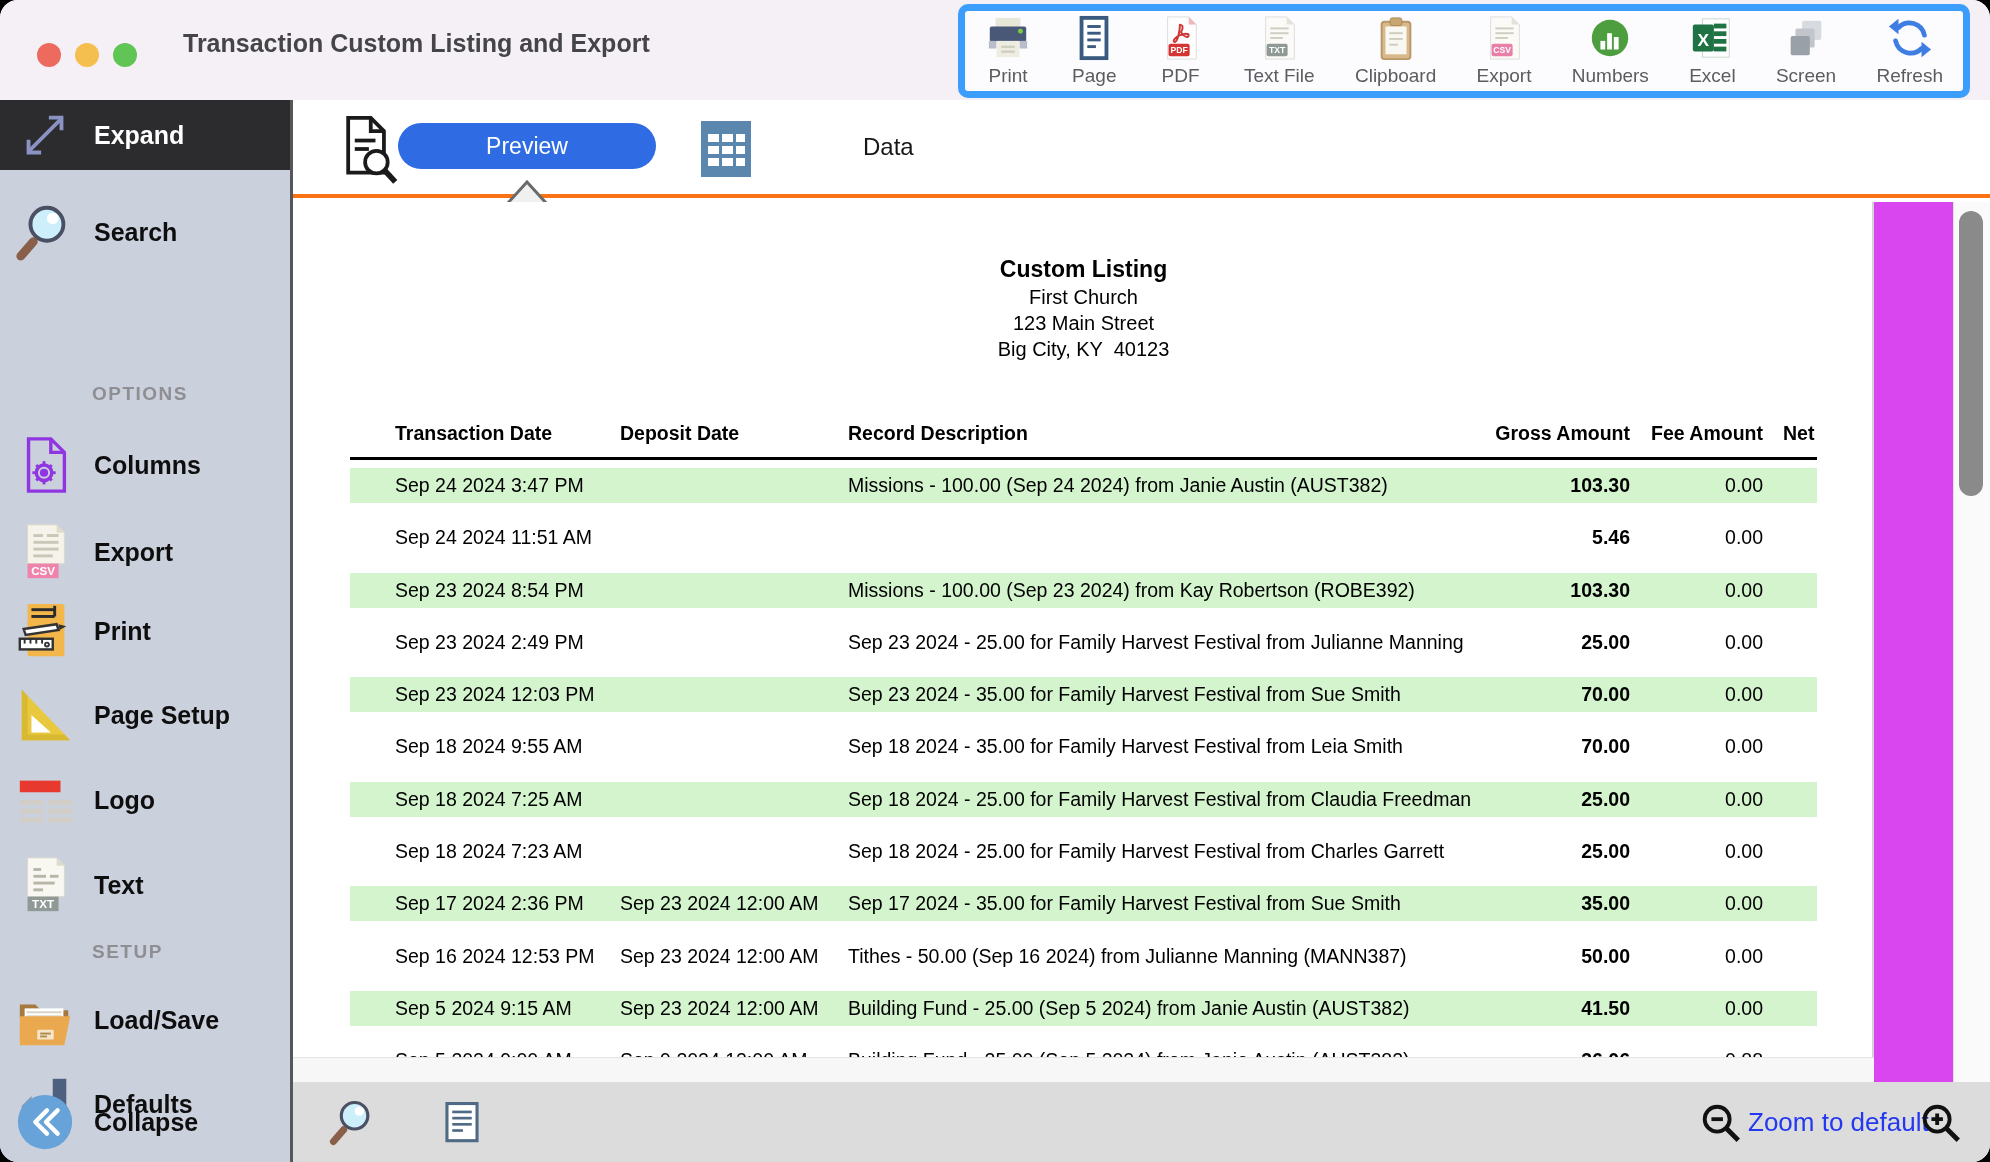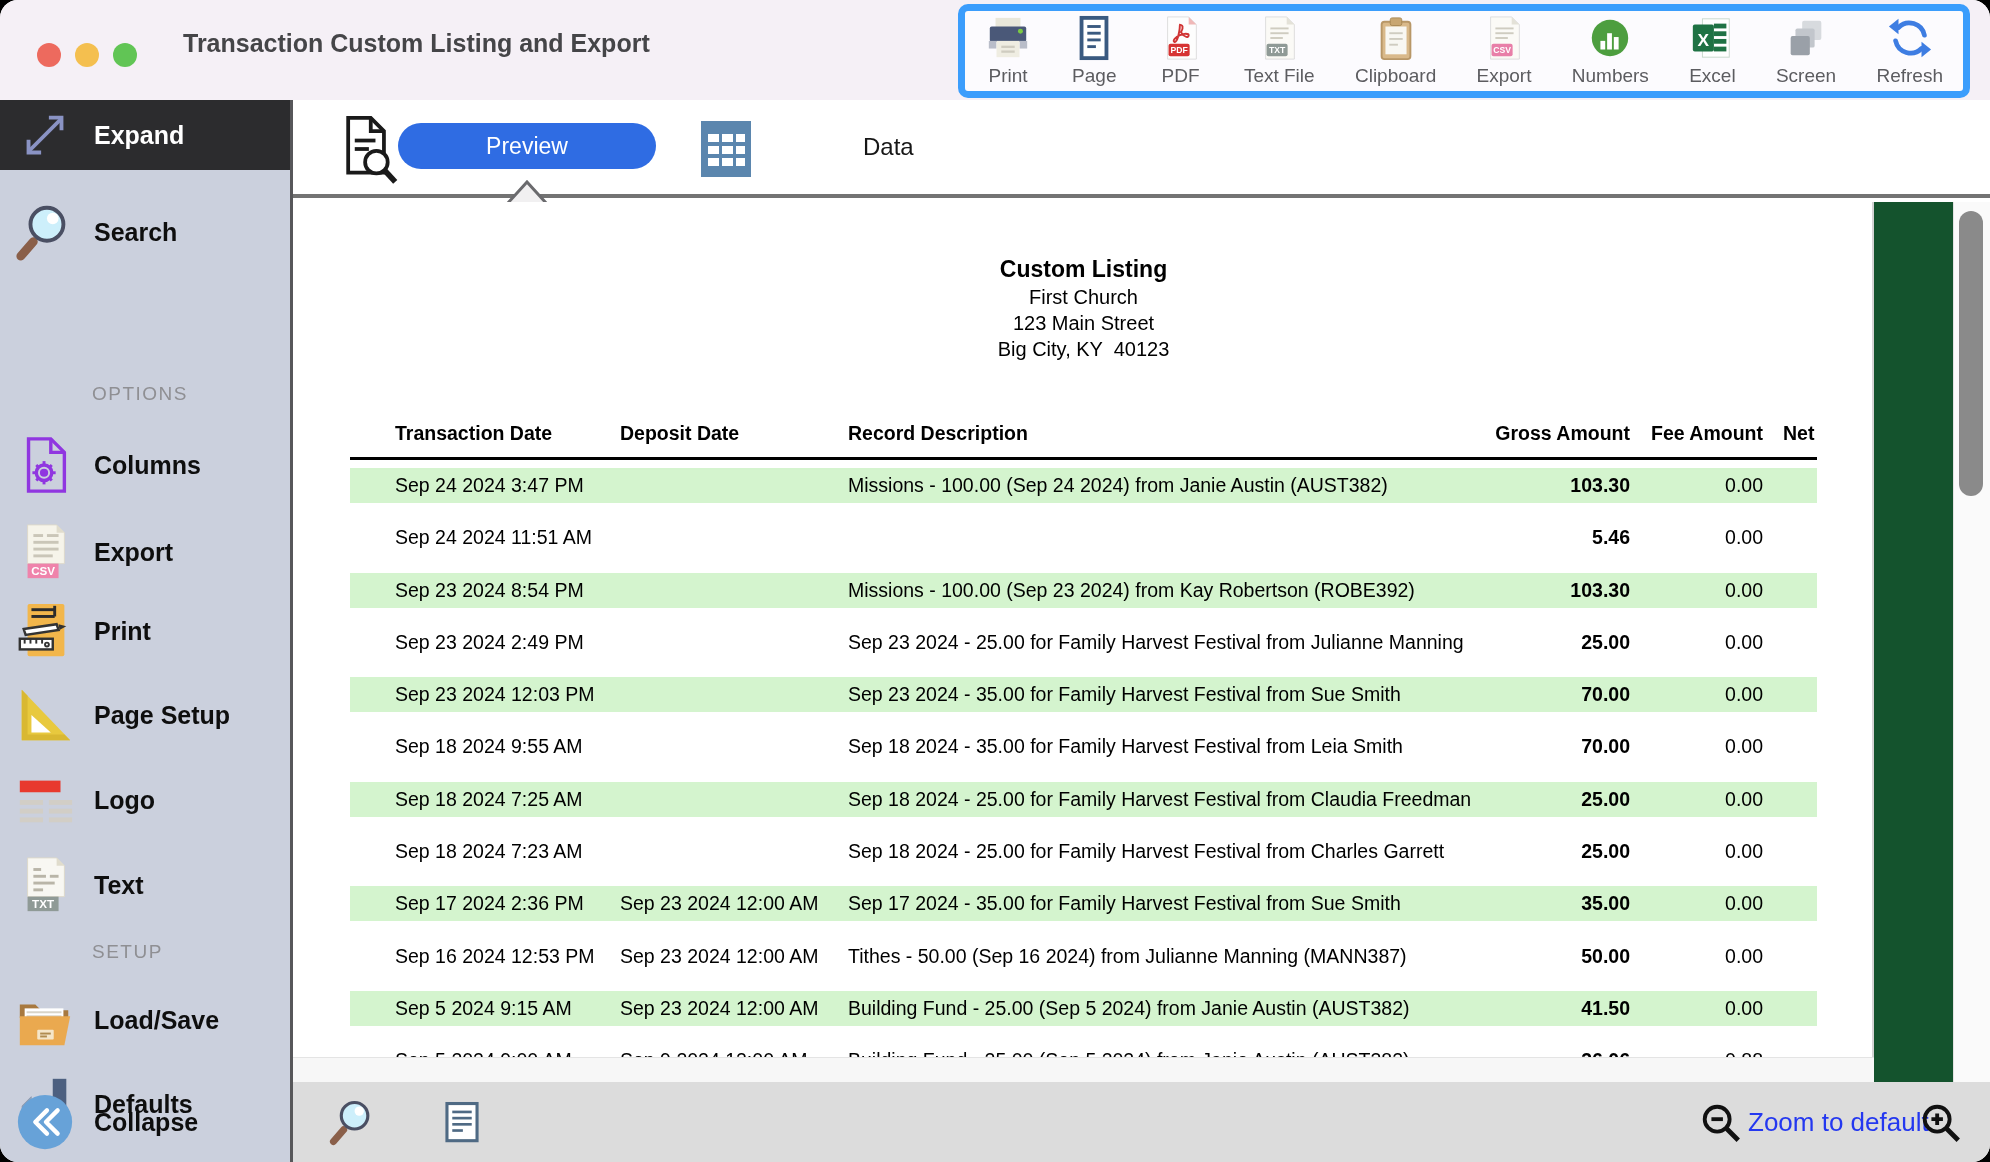--- a/index.html
+++ b/index.html
@@ -22,33 +22,33 @@
   .tb-item .lb{font-size:19px;color:#5c5c60;white-space:nowrap;}
   
   .sidebar{position:absolute;left:0;top:100px;width:290px;height:1062px;background:#cbd0dd;}
   .side-border{position:absolute;left:290px;top:100px;width:3px;height:1062px;background:#57575a;}
   .expand{position:absolute;left:0;top:0;width:290px;height:90px;background:#2c2c2e;display:flex;align-items:center;}
   .expand .s-label{color:#fff;}
   .side-item{position:absolute;left:0;width:290px;height:70px;display:flex;align-items:center;}
   .s-icon{width:66px;height:66px;margin-left:12px;display:flex;align-items:center;justify-content:center;flex:0 0 66px;}
   .s-icon svg{width:62px;height:62px;}
   .s-label{margin-left:16px;font-size:25px;font-weight:bold;color:#0e0e0e;white-space:nowrap;}
-  .s-header{position:absolute;left:92px;font-size:19px;font-weight:normal;color:#8f8f93;letter-spacing:1.5px;}
+  .s-header{position:absolute;left:92px;font-size:19px;font-weight:bold;color:#8f8f93;letter-spacing:1.5px;}
   .collapse{position:absolute;left:0;top:982px;width:290px;height:80px;display:flex;align-items:center;}
   
   .main{position:absolute;left:293px;top:100px;width:1697px;height:982px;}
-  .tabbar{position:absolute;left:0;top:0;width:1697px;height:98px;background:#fff;border-bottom:4px solid #737373;}
+  .tabbar{position:absolute;left:0;top:0;width:1697px;height:98px;background:#fff;border-bottom:4px solid #f97316;}
   .preview-doc{position:absolute;left:42px;top:12px;}
   .btn-preview{position:absolute;left:105px;top:23px;width:258px;height:46px;background:#2f6ce3;border-radius:23px;
                color:#fff;font-size:23px;display:flex;align-items:center;justify-content:center;}
   .notch{position:absolute;left:212px;top:80px;}
   .data-grid{position:absolute;left:407px;top:20px;}
   .tab-data{position:absolute;left:570px;top:33px;font-size:24px;color:#161616;}
   
-  .preview-pane{position:absolute;left:0;top:102px;width:1697px;height:880px;background:#14532d;}
+  .preview-pane{position:absolute;left:0;top:102px;width:1697px;height:880px;background:#d946ef;}
   .page{position:absolute;left:0;top:0;width:1581px;height:855px;background:#fff;border-right:2px solid #d4d4d4;overflow:hidden;}
   .hscroll-strip{position:absolute;left:0;top:855px;width:1581px;height:25px;background:#f7f7f7;border-top:1px solid #e4e4e4;}
   .vtrack{position:absolute;left:1660px;top:0;width:37px;height:880px;background:#fafafa;border-left:1px solid #e2e2e2;}
   .vthumb{position:absolute;left:1666px;top:9px;width:24px;height:285px;border-radius:12px;background:#8a8a8a;}
   
   .rpt-head{position:absolute;left:0;top:52px;width:1581px;text-align:center;color:#000;}
   .rpt-title{font-size:23px;font-weight:bold;line-height:30px;}
   .org-line{font-size:20px;line-height:26px;white-space:pre;}
   .thead{position:absolute;top:220px;height:26px;font-size:19.5px;font-weight:bold;color:#000;}
   .underline{position:absolute;left:57px;top:255px;width:1467px;height:3px;background:#000;}

